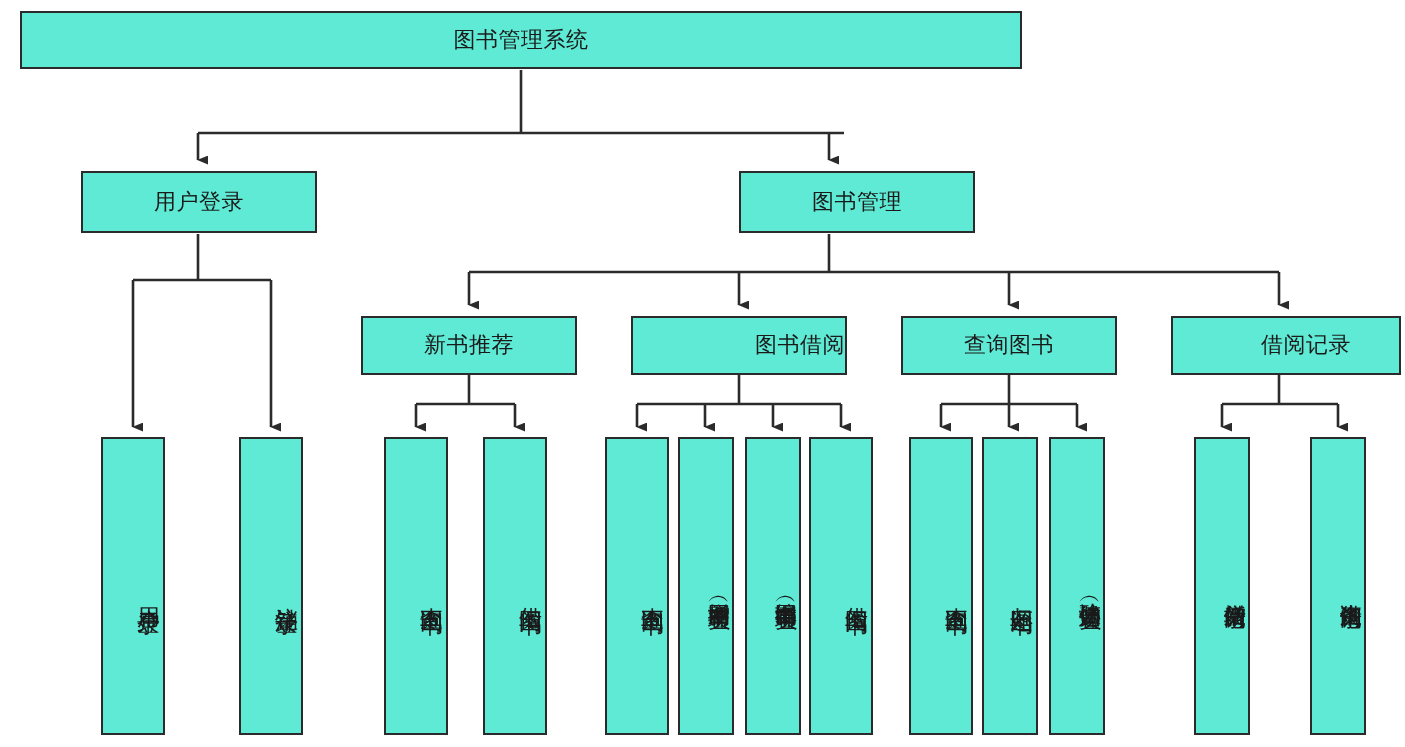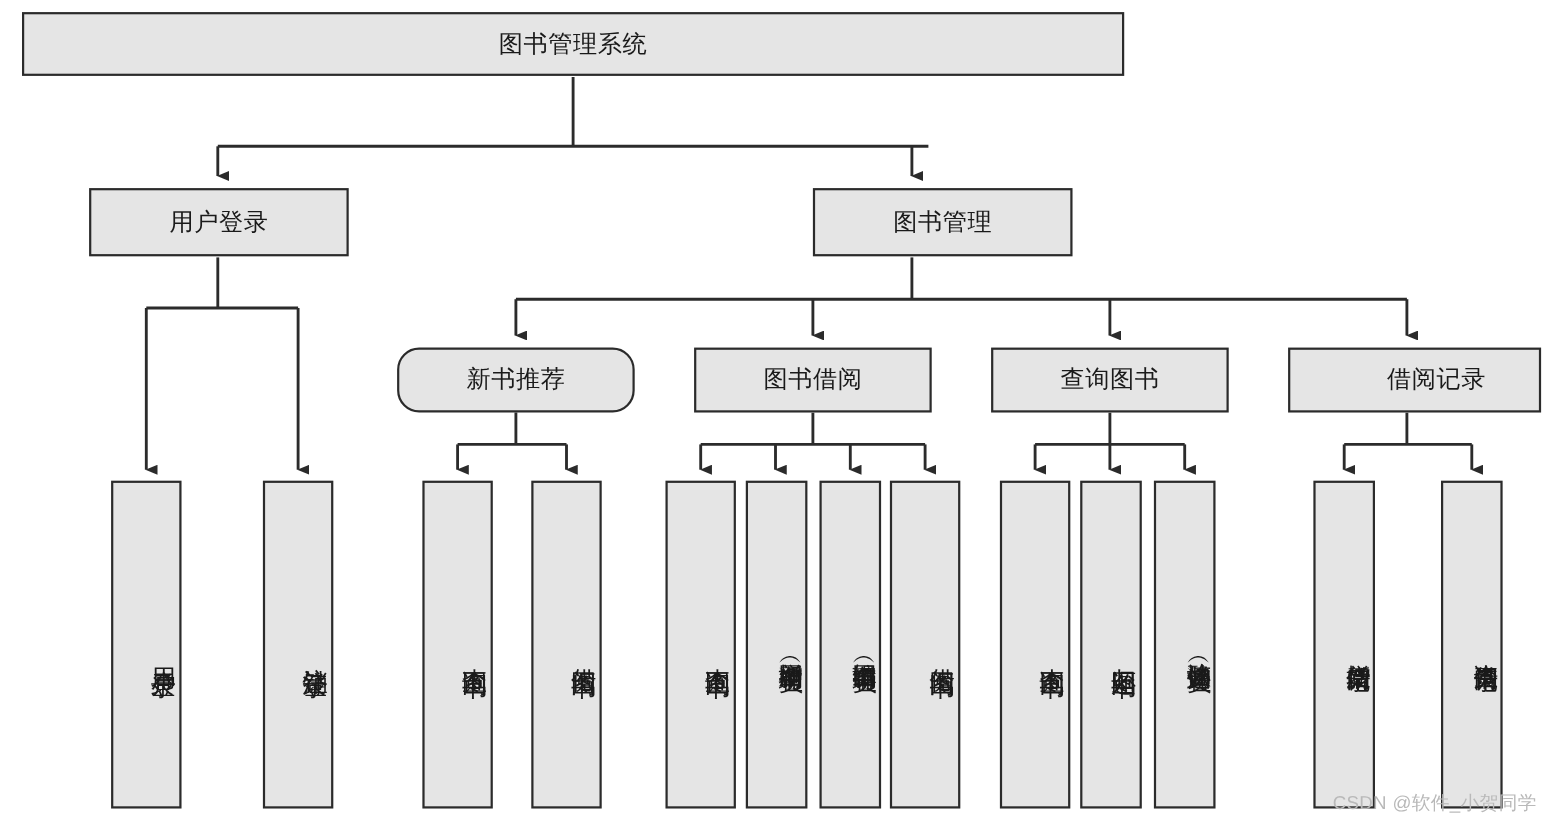--- a/index.html
+++ b/index.html
@@ -22,21 +22,21 @@
     position: absolute;
     left: 0;
     top: 0;
     width: 1405px;
     height: 747px;
   }
   .node-box {
     position: absolute;
     box-sizing: border-box;
     border: 2.5px solid #2b2b2b;
-    background: #e5e5e5;
+    background: #5eead4;
     display: flex;
     align-items: center;
     justify-content: center;
     color: #1a1a1a;
     line-height: 1.22;
   }
   .node-h {
     font-size: 22px;
     letter-spacing: 0.5px;
     white-space: nowrap;
@@ -128,24 +128,24 @@
     <span>图书管理系统</span>
   </div>
 
   <div class="node-box node-h" style="left:81px; top:171px; width:236px; height:62px;">
     <span>用户登录</span>
   </div>
   <div class="node-box node-h" style="left:711px; top:171px; width:236px; height:62px;margin-left:28px;">
     <span>图书管理</span>
   </div>
 
-  <div class="node-box node-h" style="left:361px; top:316px; width:216px; height:59px;border-radius:20px;">
+  <div class="node-box node-h" style="left:361px; top:316px; width:216px; height:59px;">
     <span>新书推荐</span>
   </div>
-  <div class="node-box node-h" style="left:631px; top:316px; width:216px; height:59px;">
+  <div class="node-box node-h" style="left:631px; top:316px; width:216px; height:59px;justify-content:flex-end;">
     <span>图书借阅</span>
   </div>
   <div class="node-box node-h" style="left:901px; top:316px; width:216px; height:59px;">
     <span>查询图书</span>
   </div>
   <div class="node-box node-h" style="left:1171px; top:316px; width:230px; height:59px;padding-left:40px;">
     <span>借阅记录</span>
   </div>
 
   <div class="node-box node-v" style="left:101px; top:437px; width:64px; height:298px;">
@@ -185,15 +185,14 @@
     <span>确认归还（管理员）</span>
   </div>
 
   <div class="node-box node-v tall" style="left:1194px; top:437px; width:56px; height:298px;">
     <span>新增借阅记录</span>
   </div>
   <div class="node-box node-v tall" style="left:1310px; top:437px; width:56px; height:298px;">
     <span>查询借阅记录</span>
   </div>
 
-  <div class="watermark">CSDN @软件_小贺同学</div>
 
 </div>
 
 </body></html>

